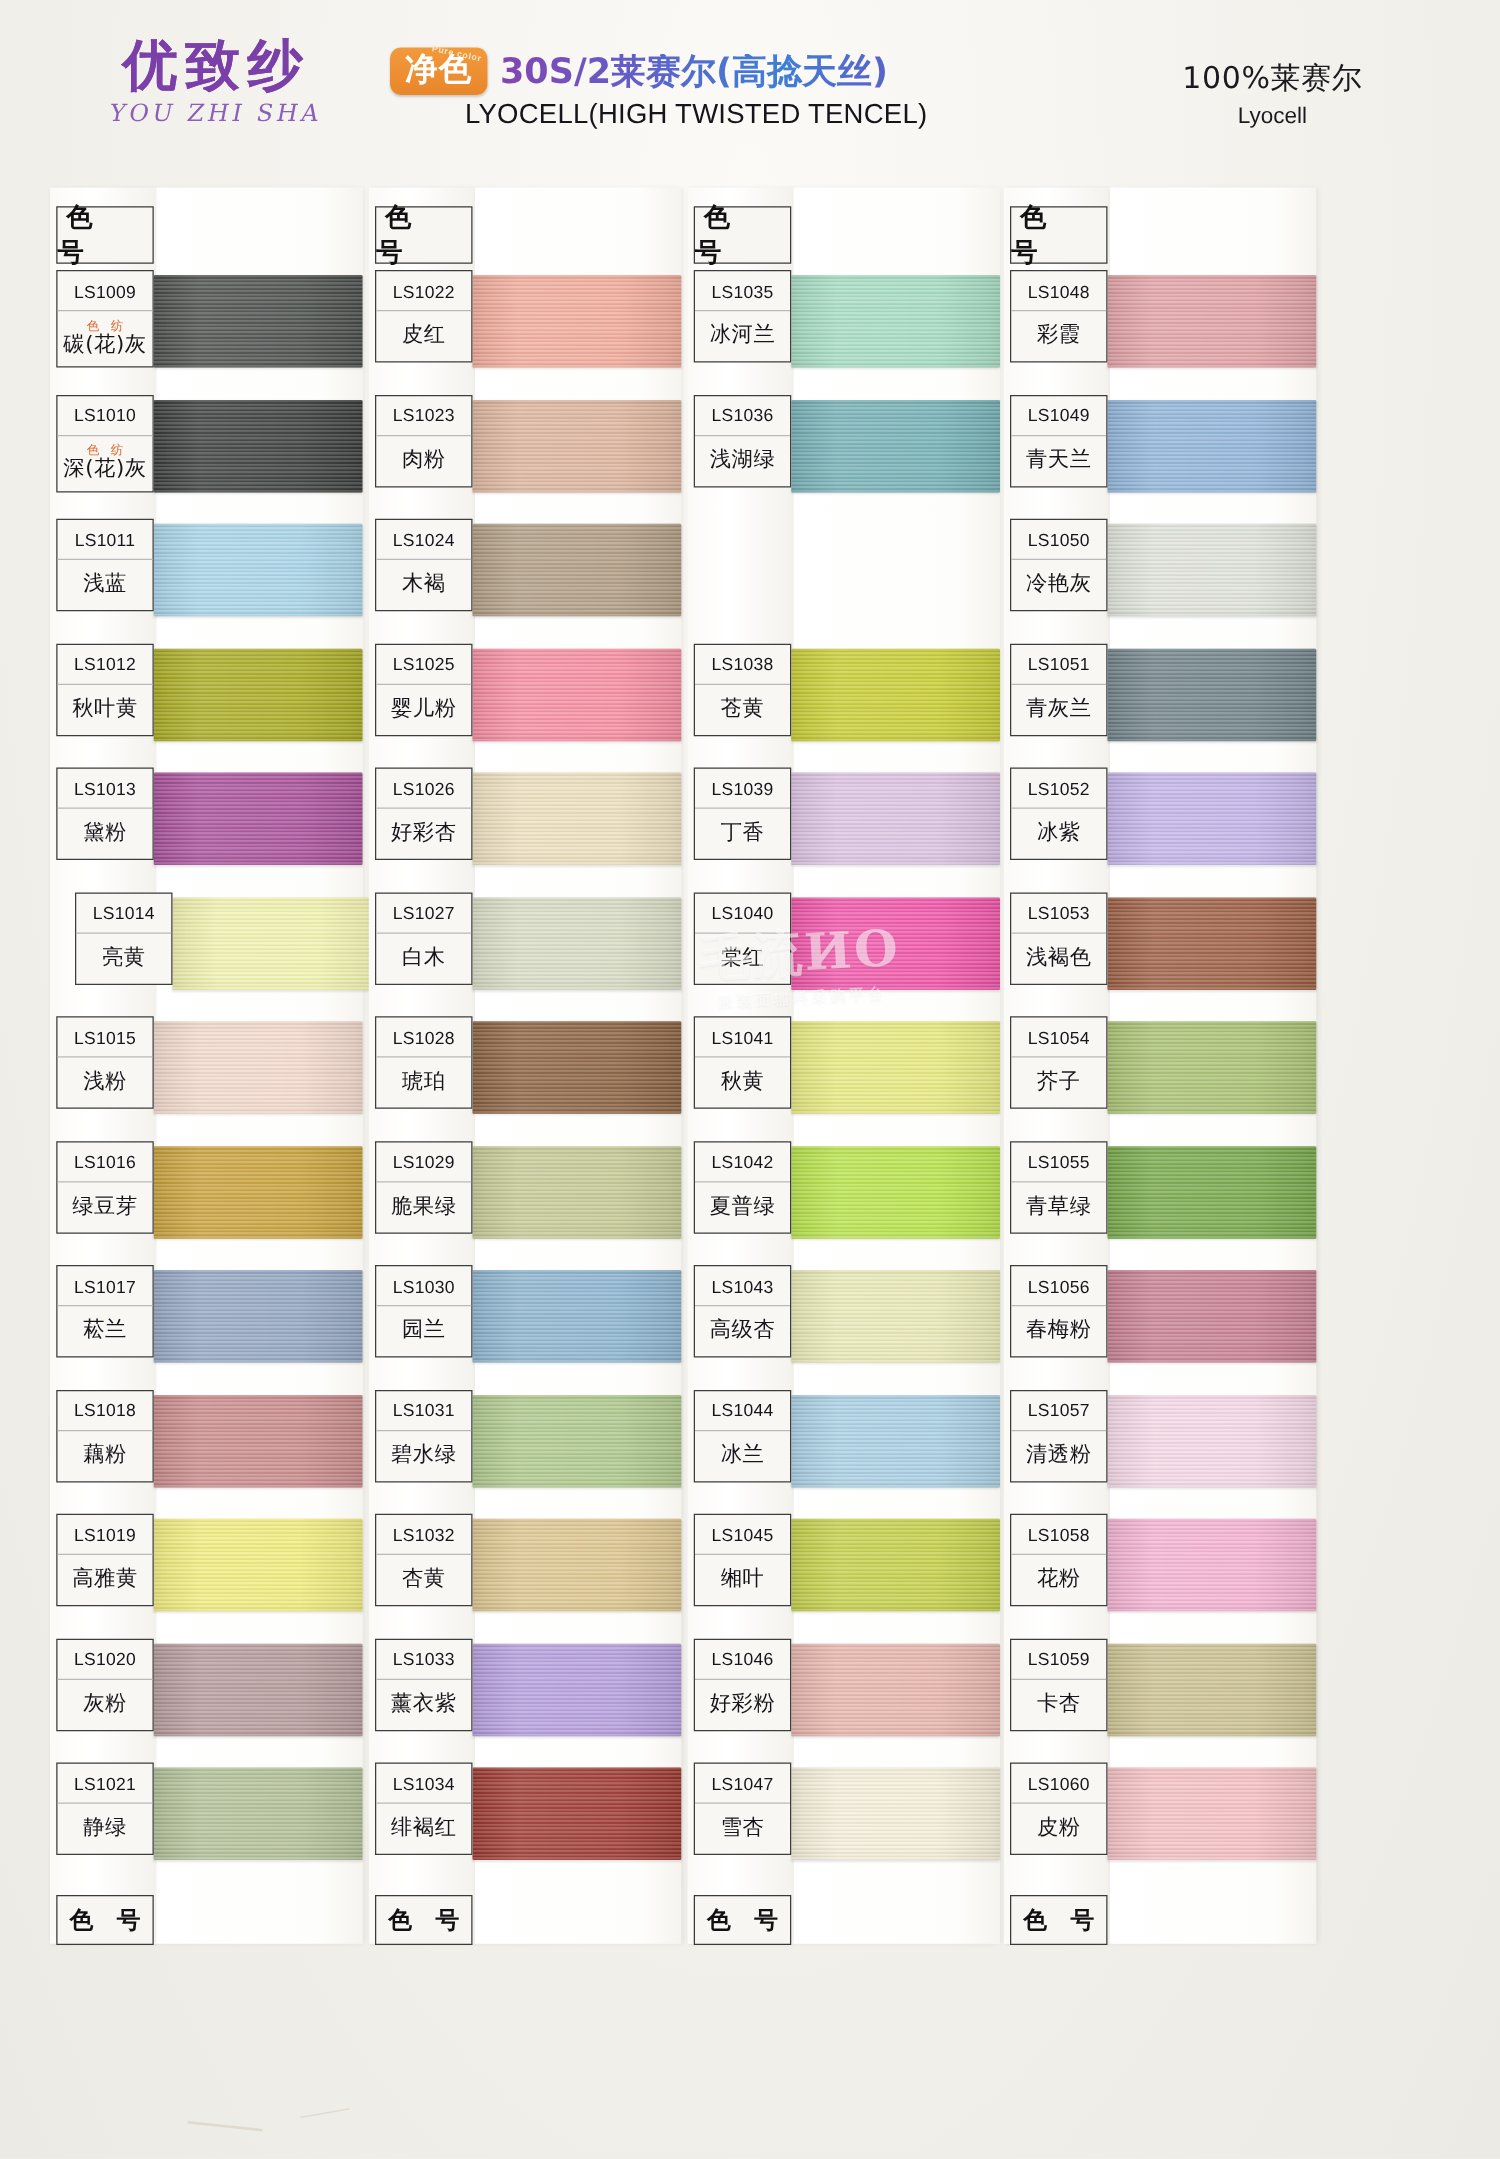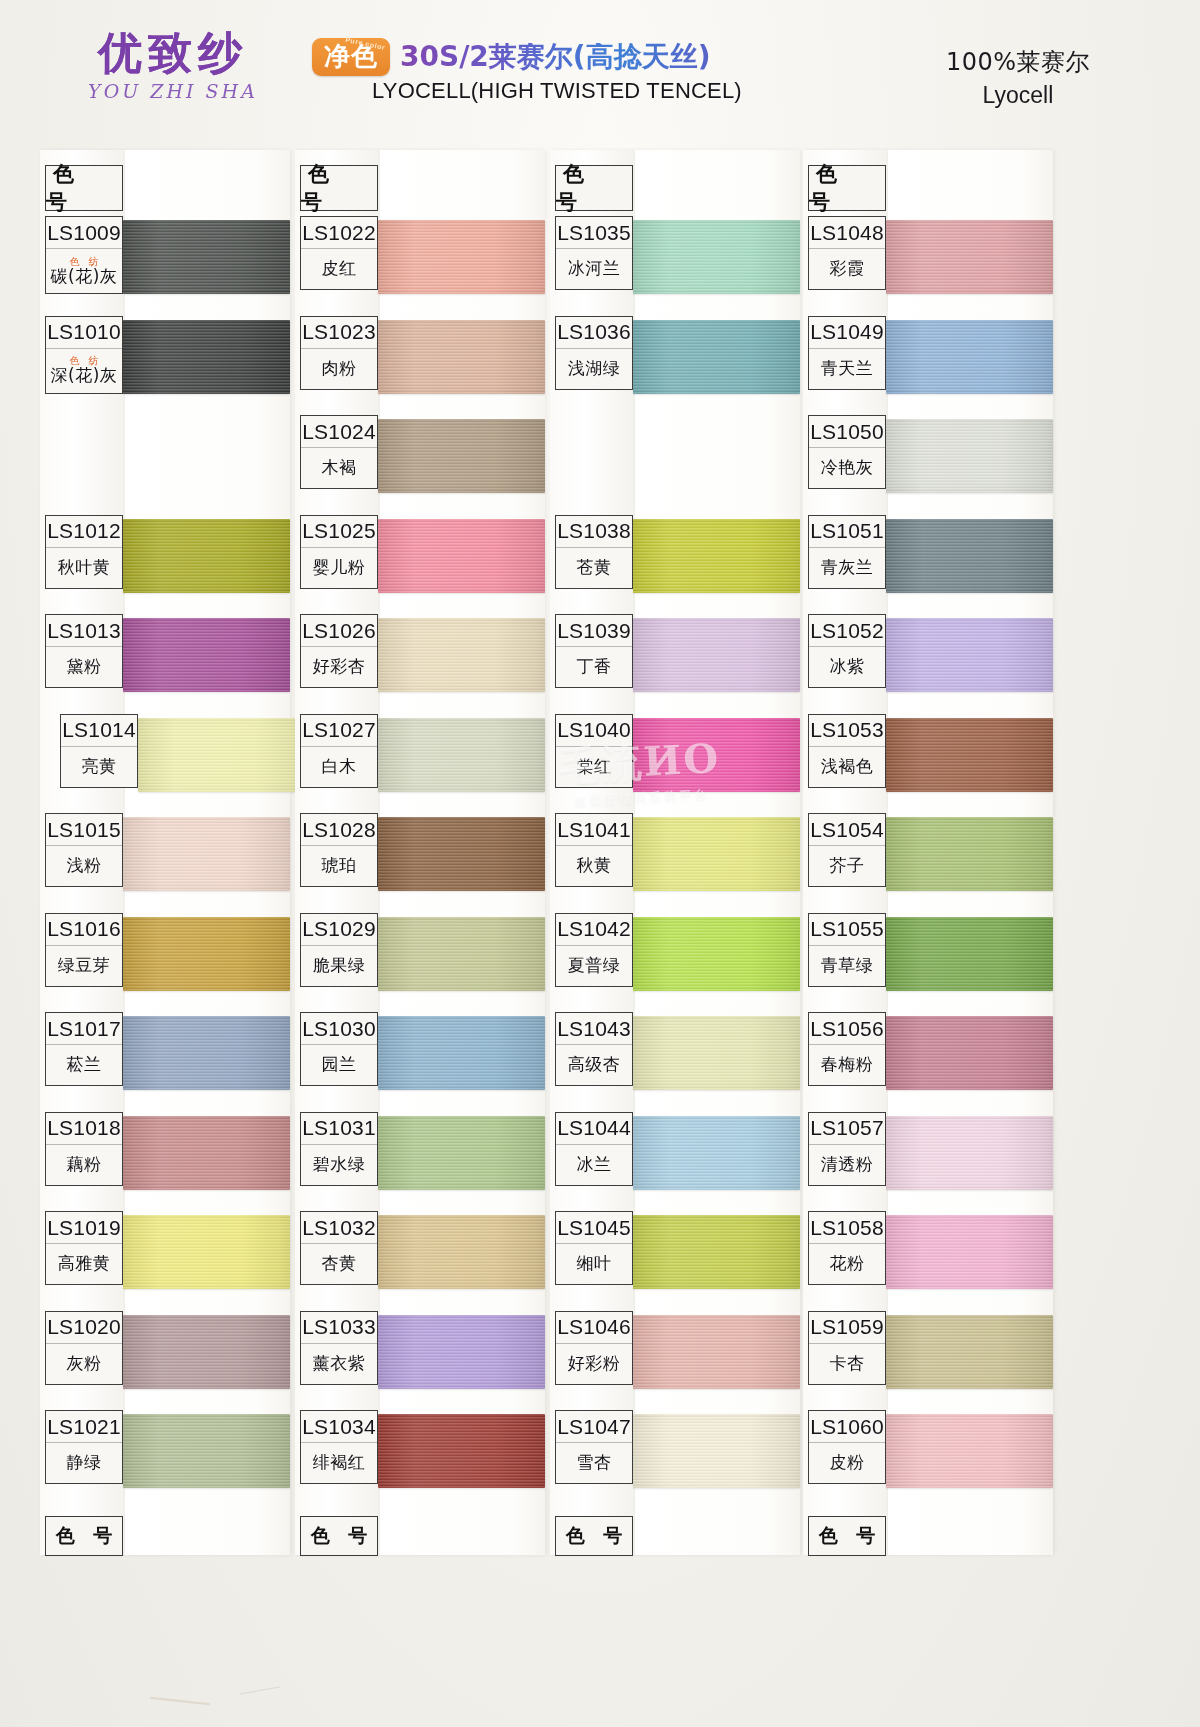--- a/index.html
+++ b/index.html
@@ -74,21 +74,21 @@
     font-family:"Liberation Sans", sans-serif;
     font-size:22px; color:#16161a; letter-spacing:.2px; white-space:nowrap;
   }
 
   .origin {
     position:absolute; right:110px; top:46px; text-align:center;
     font-family:"Liberation Sans", sans-serif;
     color:#1b1b1f;
   }
   .origin-cn { font-size:24px; letter-spacing:.5px; font-family:"DejaVu Sans", sans-serif; }
-  .origin-en { font-size:23px; margin-top:4px; }
+  .origin-en { font-size:18px; margin-top:4px; }
 
   
   .columns {
     position:absolute; left:0; top:150px; width:1200px; height:1420px;
   }
   .col {
     position:absolute; top:0; width:250px; height:1420px;
   }
   .col.c0 { left:40px; }
   .col.c1 { left:295px; }
@@ -123,21 +123,21 @@
 
   .label {
     position:absolute; left:5px; top:0; width:78px;
     border:1.4px solid #3d3d3d;
     background:#f8f7f4;
     z-index:4;
   }
   .label .code {
     height:32px; display:flex; align-items:center; justify-content:center;
     font-family:"Liberation Sans", sans-serif;
-    font-size:21px; color:#15151a; letter-spacing:.2px;
+    font-size:14px; color:#15151a; letter-spacing:.2px;
     border-bottom:1px solid #b9b9b9;
   }
   .label .name-wrap {
     height:40px; display:flex; flex-direction:column;
     align-items:center; justify-content:center;
   }
   .label .tag {
     font-family:"DejaVu Sans", sans-serif;
     font-size:10px; color:#e0642a; letter-spacing:3px;
     line-height:1; margin-bottom:1px; text-indent:3px;
@@ -244,20 +244,29 @@
         <div class="row" style="top: 165.5px; height: 99.5px;">
           <div class="swatch" title="LS1010 深(花)灰" style="top: 4px; height: 74px; background: rgb(58, 61, 60);"></div>
           <div class="label tall">
             <div class="code">LS1010</div>
             <div class="name-wrap">
               <div class="tag">色 纺</div>
               <div class="name">深(花)灰</div>
             </div>
           </div>
         </div>
+        <div class="row" style="top: 265px; height: 99.5px;">
+          <div class="swatch" title="LS1011 浅蓝" style="top: 4px; height: 74px; background: rgb(168, 212, 232);"></div>
+          <div class="label">
+            <div class="code">LS1011</div>
+            <div class="name-wrap">
+              <div class="name">浅蓝</div>
+            </div>
+          </div>
+        </div>
         <div class="row" style="top: 364.5px; height: 99.5px;">
           <div class="swatch" title="LS1012 秋叶黄" style="top: 4px; height: 74px; background: rgb(169, 171, 34);"></div>
           <div class="label">
             <div class="code">LS1012</div>
             <div class="name-wrap">
               <div class="name">秋叶黄</div>
             </div>
           </div>
         </div>
         <div class="row" style="top: 464px; height: 99.5px;">

